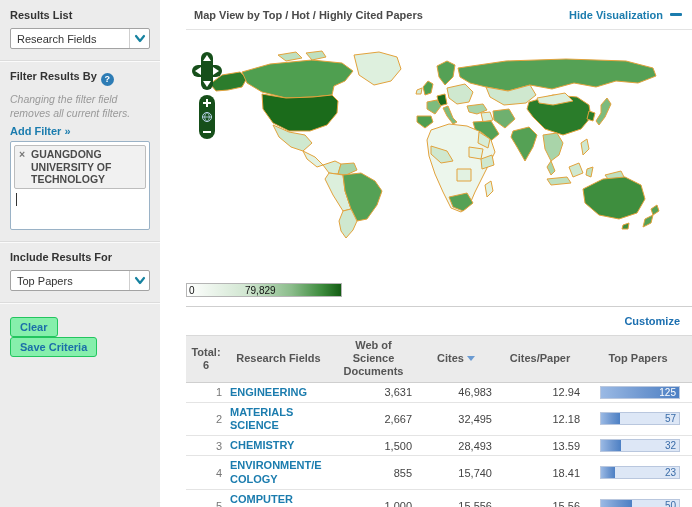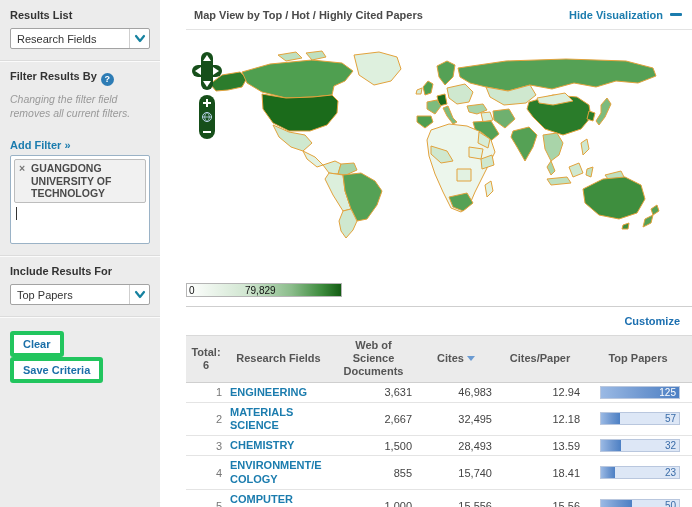--- a/index.html
+++ b/index.html
@@ -14,31 +14,31 @@
   .section + .section { border-top:1px solid #dcdcdc; box-shadow:inset 0 1px 0 #fbfbfb; }
   .side-label { font-weight:bold; color:#333; margin-bottom:7px; }
   .select { display:flex; align-items:center; height:21px; background:#fff;
     border:1px solid #a3a3a3; border-radius:2px; cursor:pointer; }
   .select .sel-text { padding-left:6px; color:#333; flex:1; }
   .select .sel-chev { width:20px; height:100%; border-left:1px solid #cfcfcf;
     display:flex; align-items:center; justify-content:center; }
   .help-icon { display:inline-block; width:13px; height:13px; border-radius:50%;
     background:#2d7cb5; color:#fff; font-size:9px; font-weight:bold; text-align:center;
     line-height:13px; vertical-align:-2px; margin-left:4px; }
-  .filter-note { font-style:italic; color:#999; font-size:10.5px; line-height:1.3; margin-bottom:19px; }
+  .filter-note { font-style:italic; color:#999; font-size:10.5px; line-height:1.3; margin-bottom:5px; }
   .add-filter { color:#1b7cae; font-weight:bold; text-decoration:none; display:inline-block; margin-bottom:4px; }
   .filter-box { background:#fff; border:1px solid #9ab2c6; border-radius:2px; min-height:54px; padding:3px; }
   .filter-tag { position:relative; display:block; background:#f1f1f1; border:1px solid #bdbdbd;
     border-radius:2px; padding:2px 3px 2px 16px; font-weight:bold; color:#4a4a4a;
     font-size:10.5px; line-height:1.2; }
   .filter-tag .tag-x { position:absolute; left:4px; top:2px; color:#777; font-weight:bold; cursor:pointer; }
   .filter-input { border:none; outline:none; width:100%; height:14px; margin-top:4px; font-size:11px; }
   .text-caret { display:inline-block; width:1px; height:13px; background:#333; margin:4px 0 0 2px; }
   .btn-row { padding-top:14px; }
-  .side-btn { display:inline-block; background:#ffffff; border:4px solid #22c55e; border-radius:3px;
+  .side-btn { display:inline-block; background:#86efac; border:1px solid #22c55e; border-radius:3px;
     padding:3px 9px; color:#1b6fa8; font-weight:bold; font-size:11px; cursor:pointer; margin-right:7px; }
   
   .main { position:absolute; left:186px; top:0; width:506px; height:445px; background:#fff; }
   .map-header { height:30px; display:flex; align-items:center; padding:0 10px 0 8px;
     border-bottom:1px solid #e3e3e3; }
   .panel-title { font-weight:bold; color:#4a4a4a; }
   .hide-link { margin-left:auto; color:#1b7cae; font-weight:bold; text-decoration:none;
     display:flex; align-items:center; cursor:pointer; }
   .minus-icon { display:inline-block; width:12px; height:3px; background:#1b7cae;
     border-radius:1px; margin-left:7px; }

